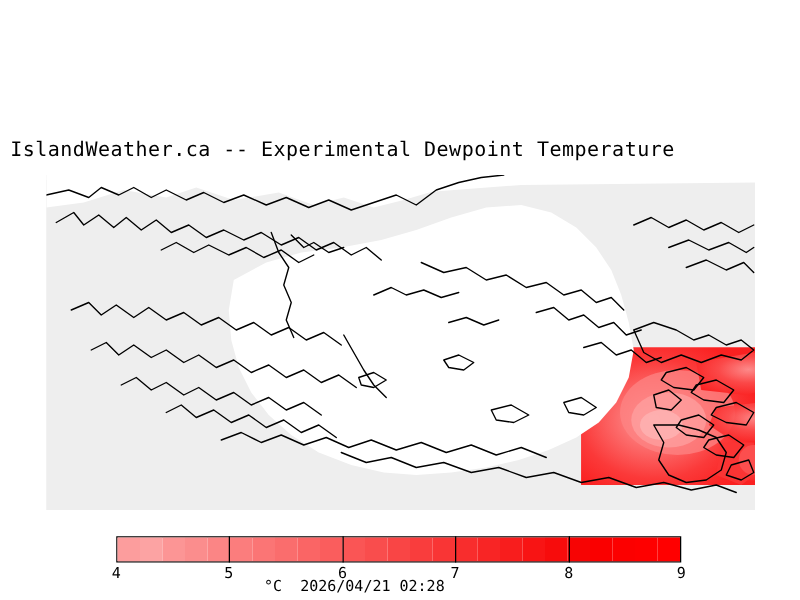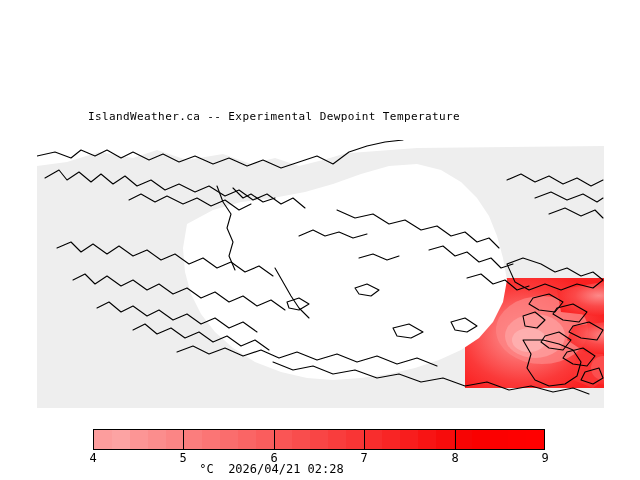--- a/index.html
+++ b/index.html
@@ -17,21 +17,21 @@
   }
 
   
   #title {
     position: absolute;
     left: 0;
     top: 110px;
     width: 548px;
     text-align: center;
     font-family: "DejaVu Sans Mono", monospace;
-    font-size: 11px;
+    font-size: 16px;
     letter-spacing: 0.4px;
     color: #000000;
     white-space: pre;
   }
 
   
   #map-area {
     position: absolute;
     left: 37px;
     top: 140px;
@@ -95,21 +95,21 @@
     position: absolute;
     top: 1px;
     transform: translateX(-50%);
     font-family: "DejaVu Sans Mono", monospace;
     font-size: 12px;
     color: #000000;
     white-space: pre;
   }
   #cbar-unit {
     position: absolute;
-    left: 0;
+    left: 12px;
     top: 462px;
     width: 543px;
     text-align: center;
     font-family: "DejaVu Sans Mono", monospace;
     font-size: 12px;
     color: #000000;
     white-space: pre;
   }
 </style>
 </head>

